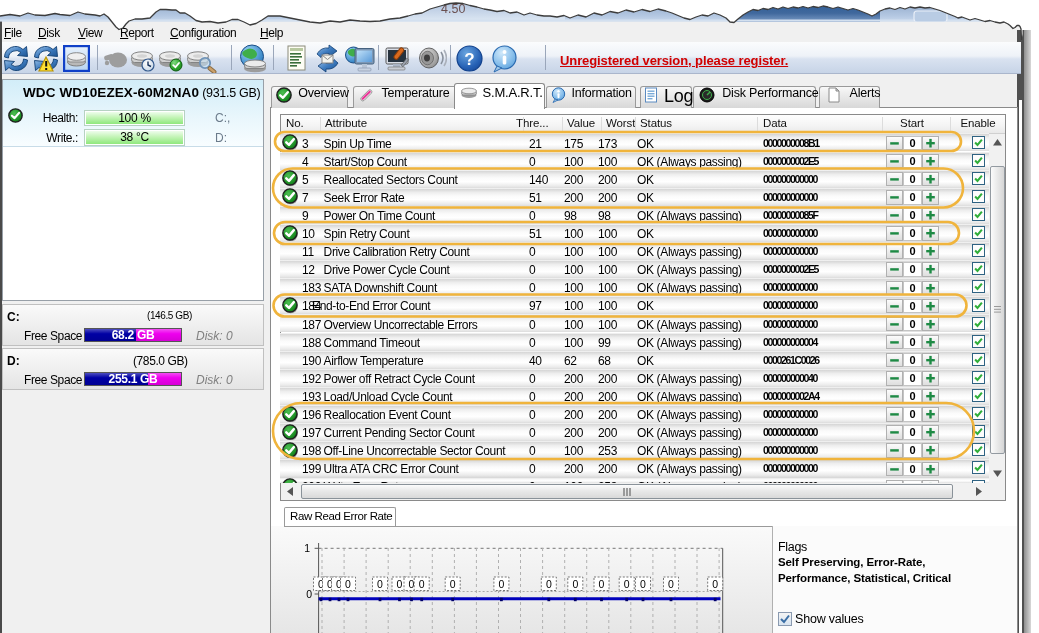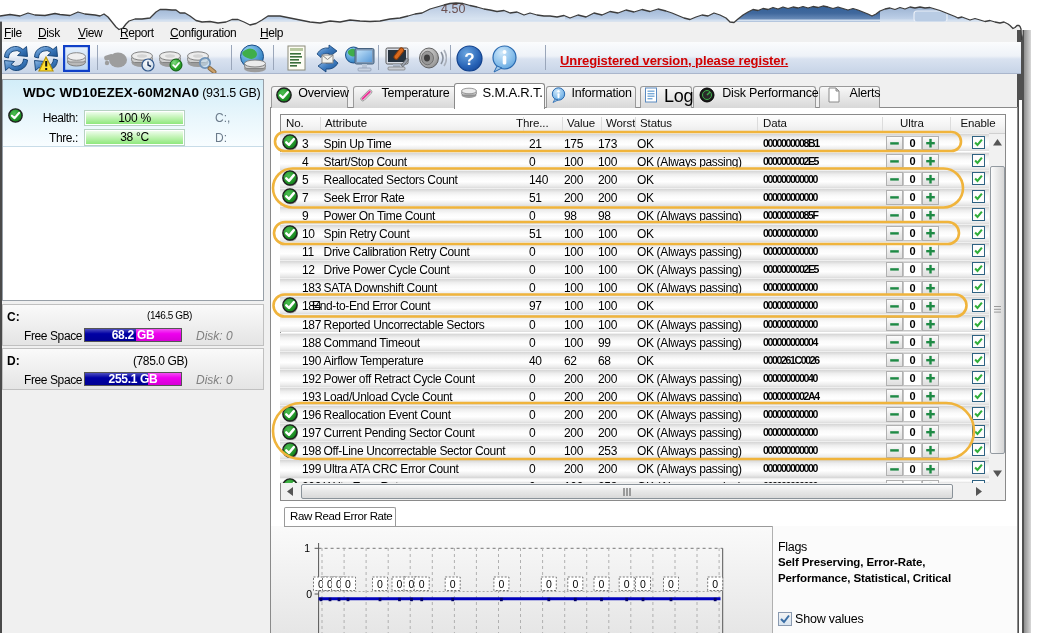--- a/index.html
+++ b/index.html
@@ -186,21 +186,21 @@
   </svg>
 <div class="abs" style="left:560px;top:53px;font-size:13px;font-weight:bold;color:#d00000;text-decoration:underline;letter-spacing:-0.1px">Unregistered version, please register.</div>
 <div class="abs" style="left:2px;top:79px;width:262px;height:222px;background:#fff;border:1px solid #98a0a8;box-sizing:border-box"></div>
 <div class="abs" style="left:3px;top:80px;width:260px;height:66px;background:linear-gradient(180deg,#d2edf8 0%,#e8f6fc 55%,#f8fdff 100%);border-bottom:1px solid #c8dce8"></div>
 <div class="abs" style="left:23px;top:85px;width:239px;font-size:12.5px;white-space:nowrap;letter-spacing:-0.3px;overflow:hidden"><span style="font-size:13.5px;font-weight:bold;letter-spacing:0.1px">WDC WD10EZEX-60M2NA0</span><span style="letter-spacing:-0.3px"> (931.5 GB) </span></div>
 <svg class="abs" style="left:8px;top:108px;z-index:5" width="15" height="15" viewBox="0 0 16 16">
 <circle cx="8" cy="8" r="7.1" fill="url(#gc2)" stroke="#1f2020" stroke-width="1.5"></circle>
 <path d="M4.2,8.3 L7,10.8 L11.8,5.2" fill="none" stroke="#fff" stroke-width="2.4" stroke-linecap="round" stroke-linejoin="round"></path>
 </svg>
 <div class="abs" style="left:30px;top:111px;width:48px;text-align:right;font-size:12px;letter-spacing:-0.4px">Health:</div>
-<div class="abs" style="left:30px;top:130.5px;width:48px;text-align:right;font-size:12px;letter-spacing:-0.4px">Thre.:</div>
+<div class="abs" style="left:30px;top:130.5px;width:48px;text-align:right;font-size:12px;letter-spacing:-0.4px">Write.:</div>
 <div class="abs" style="left:85px;top:110.5px;width:97px;height:12.5px;background:linear-gradient(180deg,#eefdec,#c3f4b6 45%,#8fe87d);border:1px solid #ffffff;outline:1px solid #b6d2c2;text-align:center;font-size:12px;line-height:12.5px;letter-spacing:-0.3px">100 %</div>
 <div class="abs" style="left:85px;top:130.3px;width:97px;height:12.5px;background:linear-gradient(180deg,#eefdec,#c3f4b6 45%,#8fe87d);border:1px solid #ffffff;outline:1px solid #b6d2c2;text-align:center;font-size:12px;line-height:12.5px;letter-spacing:-0.3px">38 °C</div>
 <div class="abs" style="left:215px;top:111px;font-size:12px;color:#6b7b8b">C:,</div>
 <div class="abs" style="left:215px;top:130.5px;font-size:12px;color:#6b7b8b">D:</div>
 <div class="abs" style="left:2px;top:304px;width:262px;height:42px;background:linear-gradient(180deg,#fafafa,#e4e4e4);border:1px solid #c0c0c0;box-sizing:border-box"></div>
 <div class="abs" style="left:7px;top:310px;font-size:12px;font-weight:bold">C:</div>
 <div class="abs" style="left:147px;top:310px;font-size:10px;letter-spacing:-0.4px">(146.5 GB)</div>
 <div class="abs" style="left:24px;top:329px;font-size:12px;letter-spacing:-0.4px">Free Space</div>
 <div class="abs" style="left:84px;top:328px;width:98px;height:14px;border:1px solid #555;box-sizing:border-box;background:linear-gradient(180deg,rgba(255,255,255,.30),rgba(255,255,255,0) 40%,rgba(0,0,0,.10)),linear-gradient(90deg,#0000a4 53%,#ee00ee 53%);text-align:center;color:#fff;font-weight:bold;font-size:12px;line-height:13px;letter-spacing:-0.3px">68.2 GB</div>
 <div class="abs gi" style="left:196px;top:329px;font-size:12px">Disk: 0</div>
@@ -262,21 +262,21 @@
     </svg></div>
 <div class="abs" style="left:849.6px;top:85.5px;font-size:12.5px;letter-spacing:-0.2px;z-index:5">Alerts</div>
 <div class="abs" style="left:280px;top:114px;width:724.5px;height:19.4px;background:linear-gradient(180deg,#ffffff,#f4f4f4 60%,#e9e9e9);border-bottom:1px solid #d0d0d0"></div>
 <div class="abs ht" style="left:286px;top:117.3px">No.</div>
 <div class="abs ht" style="left:325px;top:117.3px">Attribute</div>
 <div class="abs ht" style="left:516px;top:117.3px">Thre...</div>
 <div class="abs ht" style="left:567px;top:117.3px">Value</div>
 <div class="abs ht" style="left:606px;top:117.3px">Worst</div>
 <div class="abs ht" style="left:640px;top:117.3px">Status</div>
 <div class="abs ht" style="left:763px;top:117.3px">Data</div>
-<div class="abs ht" style="left:889px;top:117.3px;width:46px;text-align:center">Ultra</div>
+<div class="abs ht" style="left:889px;top:117.3px;width:46px;text-align:center">Start</div>
 <div class="abs ht" style="left:955px;top:117.3px;width:46px;text-align:center">Enable</div>
 <div class="abs" style="left:320px;top:116.5px;width:1px;height:14px;background:#dcdcdc"></div>
 <div class="abs" style="left:523px;top:116.5px;width:1px;height:14px;background:#dcdcdc"></div>
 <div class="abs" style="left:562px;top:116.5px;width:1px;height:14px;background:#dcdcdc"></div>
 <div class="abs" style="left:601px;top:116.5px;width:1px;height:14px;background:#dcdcdc"></div>
 <div class="abs" style="left:635px;top:116.5px;width:1px;height:14px;background:#dcdcdc"></div>
 <div class="abs" style="left:757px;top:116.5px;width:1px;height:14px;background:#dcdcdc"></div>
 <div class="abs" style="left:882px;top:116.5px;width:1px;height:14px;background:#dcdcdc"></div>
 <div class="abs" style="left:950px;top:116.5px;width:1px;height:14px;background:#dcdcdc"></div>
 <div class="abs" style="left:279.5px;top:113.5px;width:1px;height:387px;background:#8a8a8a"></div>
@@ -574,21 +574,21 @@
     </div>
     <svg class="abs" style="left:2px;top:0.8px;z-index:5" width="16.5" height="16.5" viewBox="0 0 17 17">
 <circle cx="9" cy="9.4" r="7.3" fill="rgba(60,60,60,0.45)"></circle>
 <circle cx="8.2" cy="8.2" r="7.3" fill="url(#gc2)" stroke="#1f2020" stroke-width="1.5"></circle>
 <path d="M4.4,8.6 L7.2,11.2 L12.2,5.3" fill="none" stroke="#fff" stroke-width="2.5" stroke-linecap="round" stroke-linejoin="round"></path>
 </svg>
   </div>
 <div class="abs trow" style="left:280px;top:314.4px;width:709px;height:18.10px"></div>
 <div class="abs" style="left:280px;top:314.4px;width:709px;height:18.1px">
     <div class="abs ct" style="left:22px;top:3.2px">187</div>
-    <div class="abs ct" style="left:43.6px;top:3.2px">Reported Uncorrectable Sectors</div>
+    <div class="abs ct" style="left:43.6px;top:3.2px">Overview Uncorrectable Errors</div>
     <div class="abs ct" style="left:249px;top:3.2px">0</div>
     <div class="abs ct" style="left:284px;top:3.2px">100</div>
     <div class="abs ct" style="left:318px;top:3.2px">100</div>
     <div class="abs ct" style="left:357px;top:3.2px">OK (Always passing)</div>
     <div class="abs cd" style="left:483px;top:3.2px">000000000000</div>
     <div class="abs obtn" style="left:606px;top:2.4px">
       <svg width="15" height="12.5">
         <rect x="3.2" y="5.2" width="8.6" height="2.4" fill="#1e8a45"></rect>
       </svg>
     </div>

